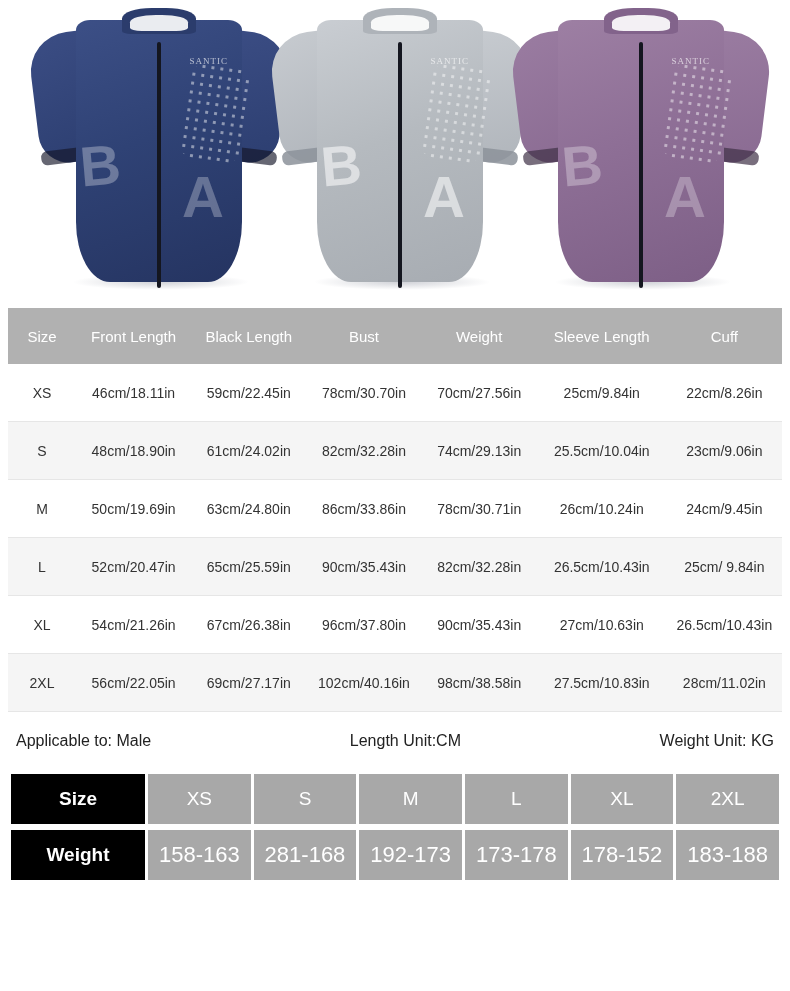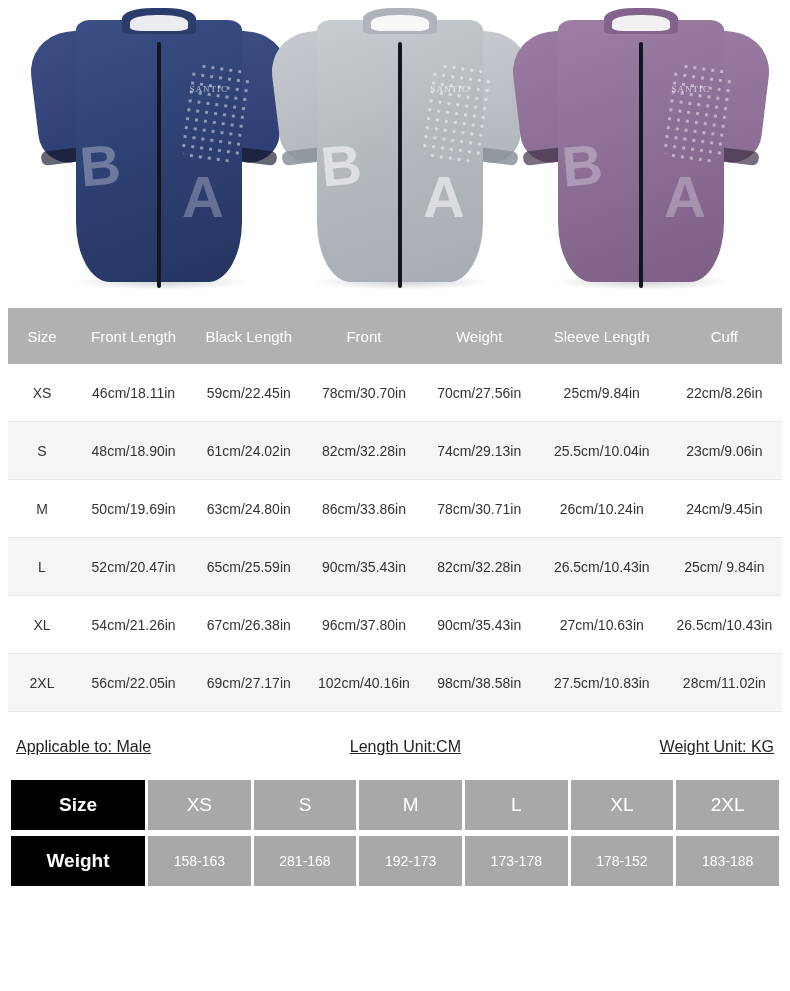--- a/index.html
+++ b/index.html
@@ -93,21 +93,20 @@
     border-radius: 2px;
   }
   .j-logo {
     position: absolute;
     top: 36px;
     right: 14px;
     font-size: 9px;
     letter-spacing: 1px;
     color: rgba(255,255,255,.65);
     font-family: "Liberation Serif", serif;
-    margin-top: 28px;
   }
   .j-bigtext {
     position: absolute;
     left: 4px;
     top: 120px;
     font-size: 56px;
     line-height: 52px;
     font-weight: bold;
     color: rgba(255,255,255,.30);
     letter-spacing: -2px;
@@ -183,28 +182,27 @@
     border-bottom: 1px solid #e6e6e6;
     background: #ffffff;
   }
   .size-table tr.alt td { background: #f5f5f5; }
   .size-table td.col-size, .size-table th.col-size { width: 66px; }
   .size-table th.col-sleeve { width: 128px; }
 
   
   .units {
     width: 774px;
-    margin: 26px auto 0 auto;
+    margin: 20px auto 0 auto;
     display: flex;
     justify-content: space-between;
     font-size: 16px;
     color: #222;
     padding: 0 8px;
     box-sizing: border-box;
-    text-decoration: underline;
   }
 
   
   .hw-table {
     width: 774px;
     margin: 18px auto 0 auto;
     border-collapse: separate;
     border-spacing: 3px 6px;
     table-layout: fixed;
   }
@@ -213,21 +211,21 @@
     color: #ffffff;
     font-size: 19px;
     font-weight: bold;
     width: 132px;
     height: 48px;
     text-align: center;
   }
   .hw-table td {
     background: #a8a8a8;
     color: #ffffff;
-    font-size: 14px;
+    font-size: 22px;
     text-align: center;
     height: 48px;
   }
   .hw-table tr.head-row td { font-size: 19px; }
 </style>
 </head>
 <body>
 
 <div class="hero">
   <div class="jersey-row">
@@ -288,21 +286,21 @@
 
   </div>
 </div>
 
 <table class="size-table">
   <thead>
     <tr>
       <th class="col-size">Size</th>
       <th>Front Length</th>
       <th>Black Length</th>
-      <th>Front</th>
+      <th>Bust</th>
       <th>Weight</th>
       <th class="col-sleeve">Sleeve Length</th>
       <th>Cuff</th>
     </tr>
   </thead>
   <tbody>
     <tr>
       <td class="col-size">XS</td>
       <td>46cm/18.11in</td>
       <td>59cm/22.45in</td>

